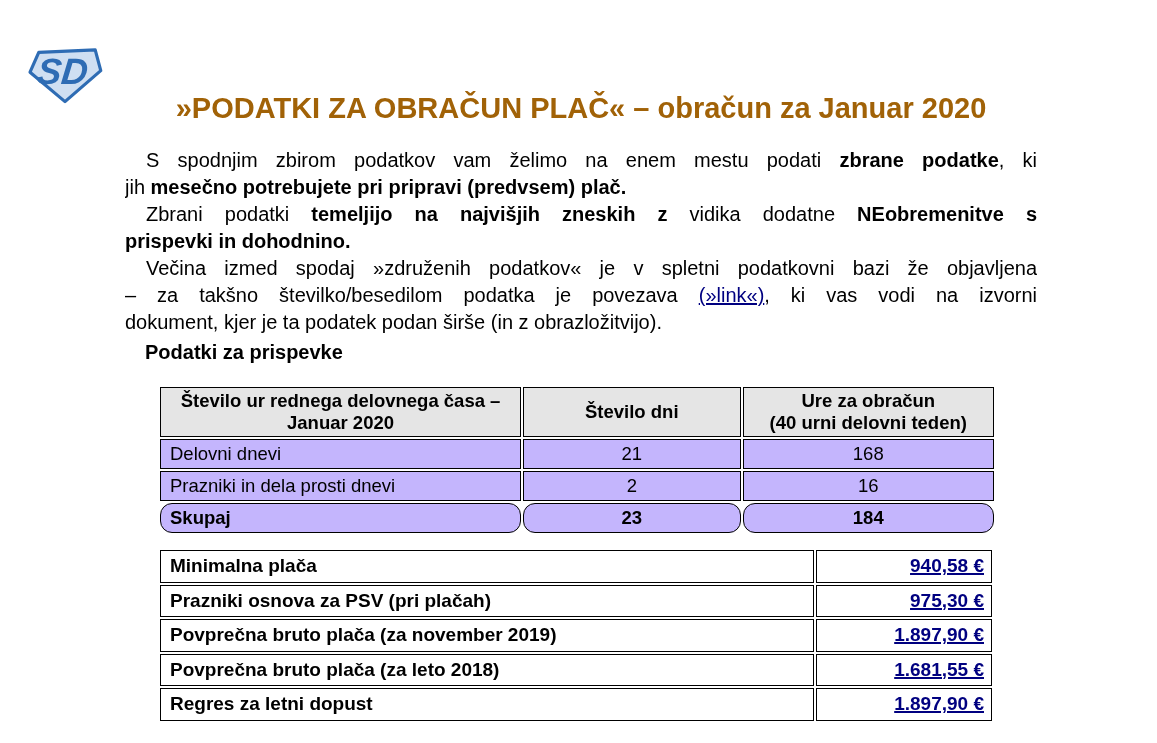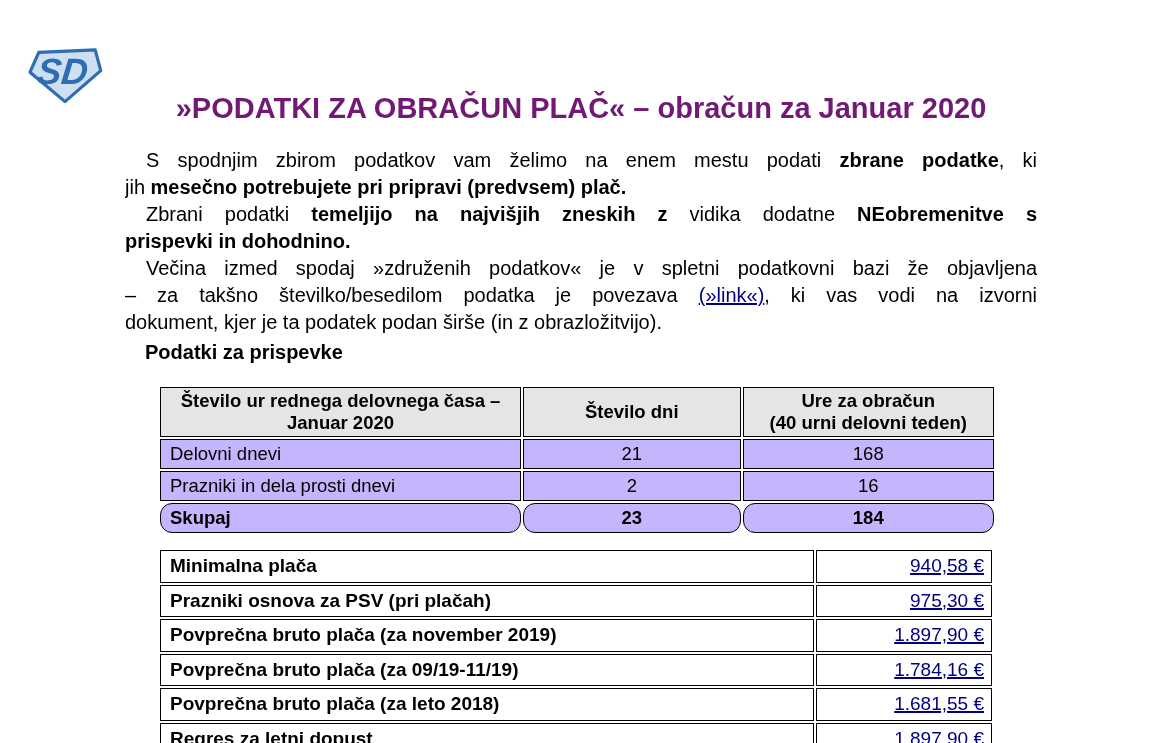--- a/index.html
+++ b/index.html
@@ -9,21 +9,21 @@
     height: 743px;
     overflow: hidden;
     background: #ffffff;
     font-family: "Liberation Sans", sans-serif;
     color: #000000;
   }
   .logo { position: absolute; left: 25px; top: 42px; width: 80px; height: 62px; }
   .title {
     position: absolute; left: 125px; top: 92px; width: 912px;
     margin: 0; text-align: center;
-    font-size: 29px; font-weight: bold; color: #701a75;
+    font-size: 29px; font-weight: bold; color: #a16207;
   }
   .paragraphs {
     position: absolute; left: 125px; top: 147px; width: 912px;
     font-size: 20px; line-height: 27px;
   }
   .line { height: 27px; overflow: hidden; }
   .line.justify { text-align: justify; text-align-last: justify; text-justify: inter-word; }
   .line.indent { text-indent: 21px; }
   .seg-normal { font-weight: normal; }
   .seg-bold { font-weight: bold; }
@@ -47,21 +47,21 @@
   .hours-table td.left { text-align: left; padding-left: 9px; }
   .hours-table td.center { text-align: center; }
   .hours-table tr.bold td { font-weight: bold; border-radius: 12px; }
   .col-c1 { width: 43.5%; } .col-c2 { width: 26.2%; } .col-c3 { width: 30.3%; }
   .amounts-table { position: absolute; left: 158px; top: 548px; width: 836px; }
   .amounts-table td { border: 1.5px solid #000000; height: 28.5px; font-size: 19px; background: #ffffff; }
   .amounts-table td.label { font-weight: bold; text-align: left; padding-left: 9px; }
   .amounts-table td.value { text-align: right; padding-right: 7px; }
   .col-a1 { width: 78.8%; } .col-a2 { width: 21.2%; }
   .value-link {
-    color: #000080; font-weight: normal;
+    color: #000080; font-weight: bold;
     text-decoration: underline; text-decoration-thickness: 2px; text-align: right;
   }
   .hdr-line { line-height: 22px; }
 </style>
 </head>
 <body>
 
 <div class="page">
 
   <div class="logo">
@@ -141,24 +141,20 @@
         </tr>
         <tr>
           <td class="label">Prazniki osnova za PSV (pri plačah)</td>
           <td class="value"><span class="value-link">975,30 €</span></td>
         </tr>
         <tr>
           <td class="label">Povprečna bruto plača (za november 2019)</td>
           <td class="value"><span class="value-link">1.897,90 €</span></td>
         </tr>
         <tr>
-          <td class="label">Povprečna bruto plača (za 09/19-11/19)</td>
-          <td class="value"><span class="value-link">1.784,16 €</span></td>
-        </tr>
-        <tr>
           <td class="label">Povprečna bruto plača (za leto 2018)</td>
           <td class="value"><span class="value-link">1.681,55 €</span></td>
         </tr>
         <tr>
           <td class="label">Regres za letni dopust</td>
           <td class="value"><span class="value-link">1.897,90 €</span></td>
         </tr>
       </tbody>
   </table>
 

